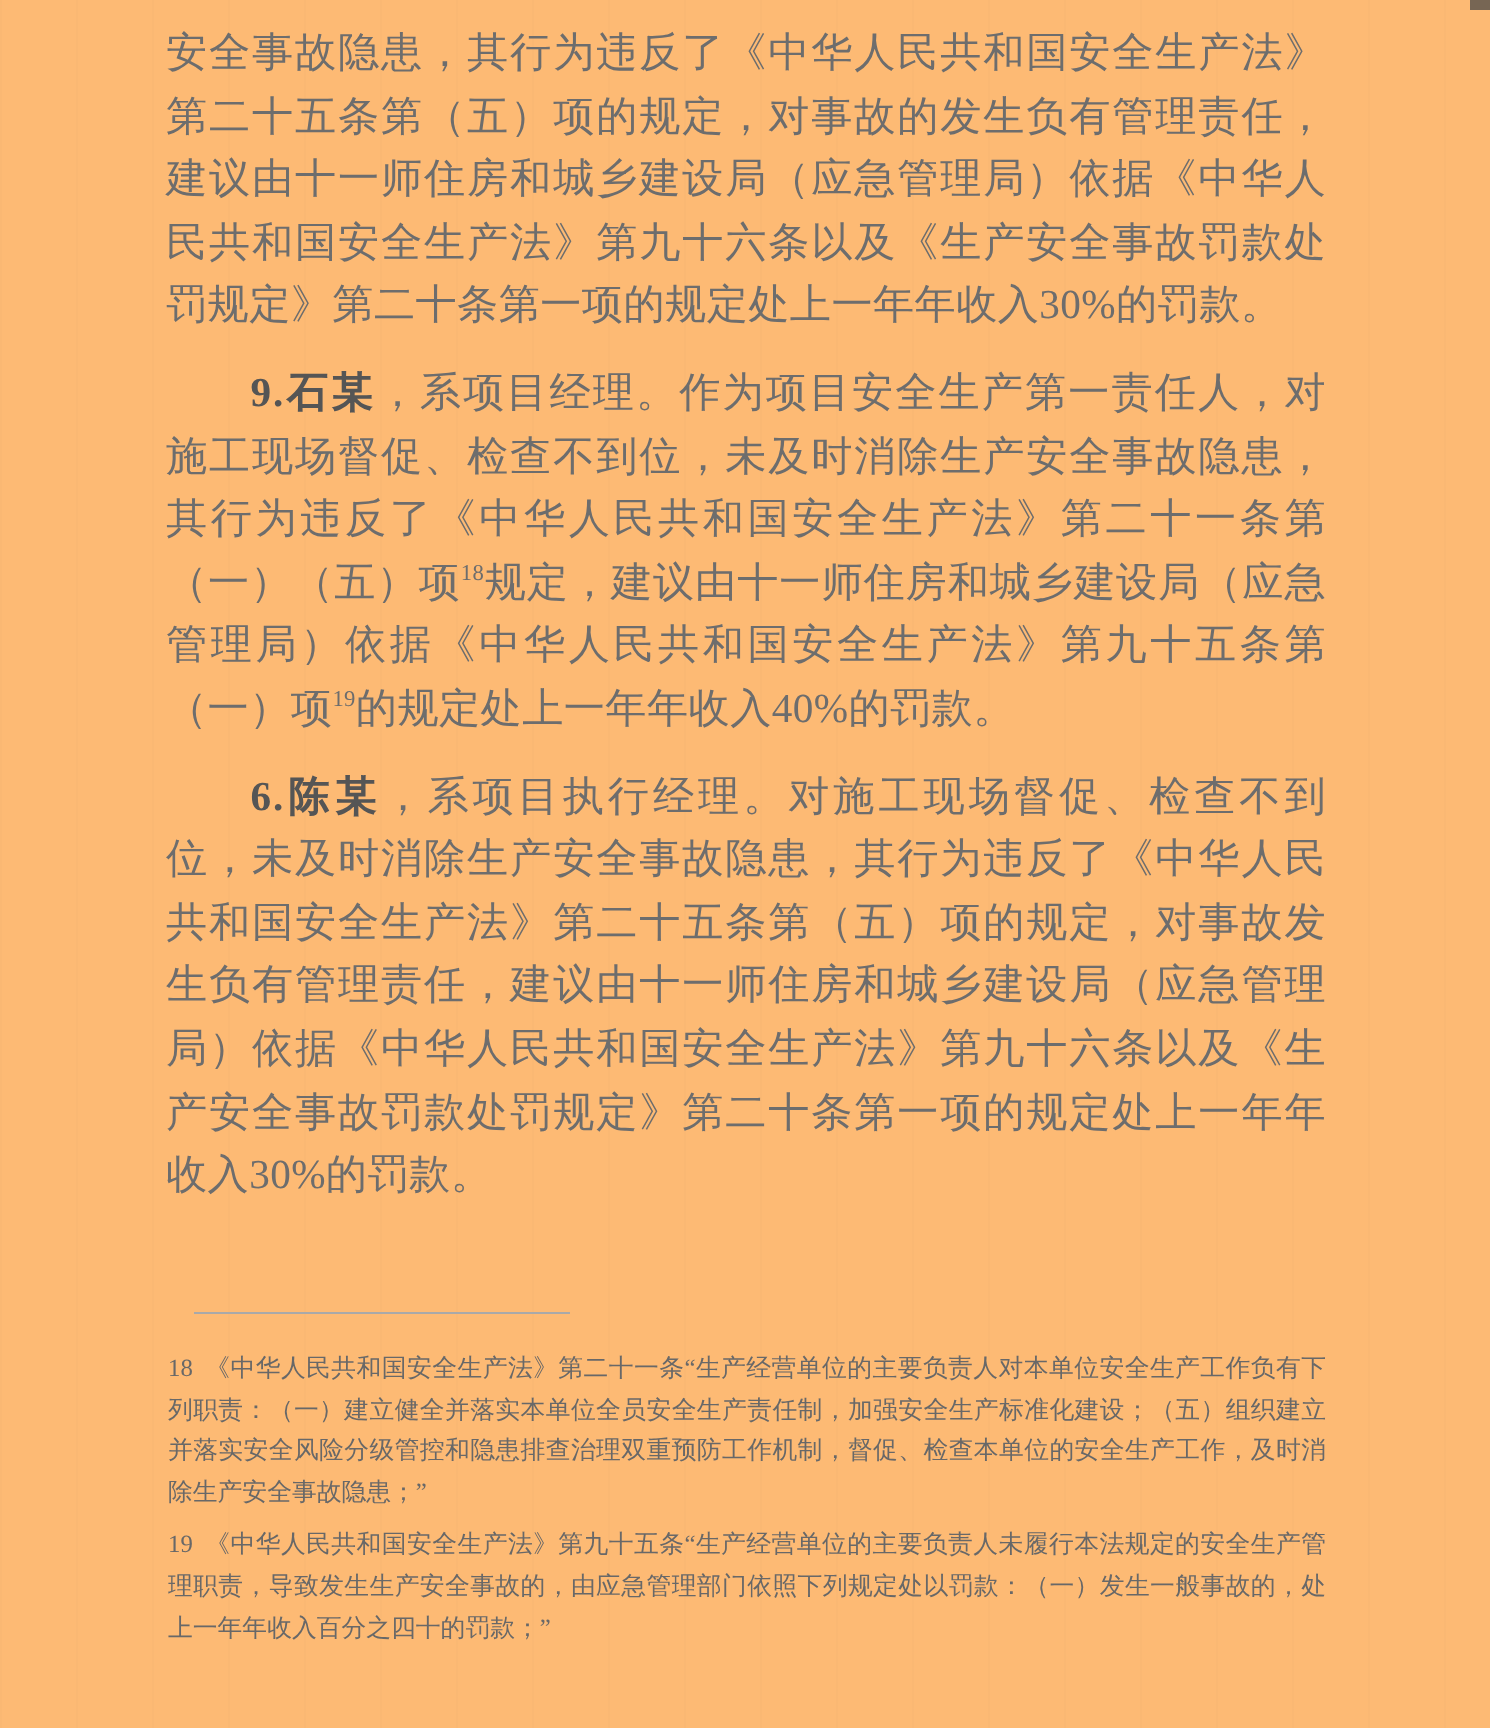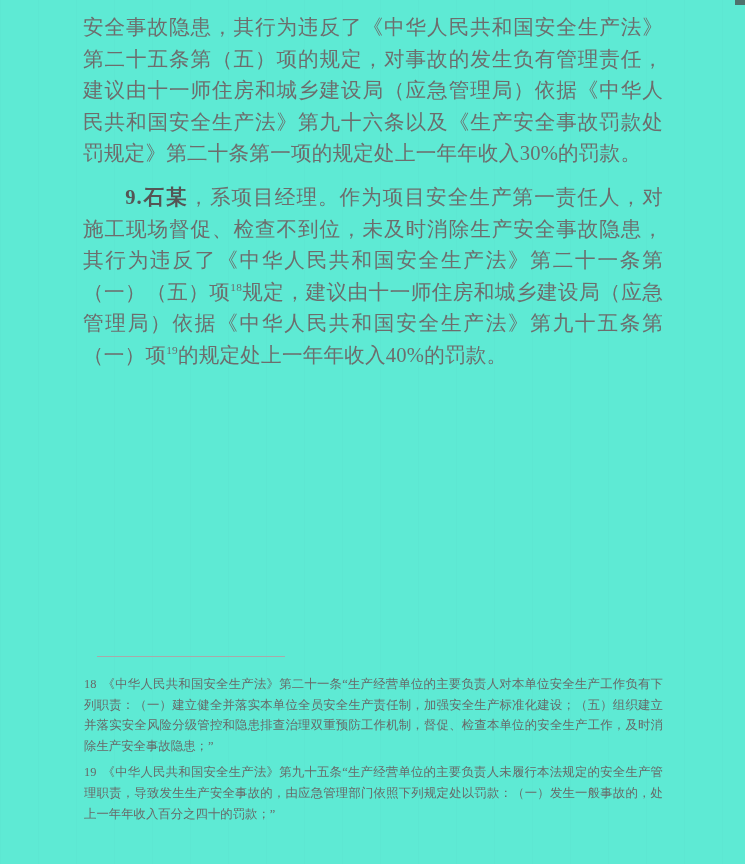--- a/index.html
+++ b/index.html
@@ -2,21 +2,21 @@
 <html><head>
 <meta charset="utf-8">
 <style>
   * { margin: 0; padding: 0; box-sizing: border-box; }
   html, body { background: #e8e8e8; }
   .page {
     position: relative;
     width: 745px;
     height: 864px;
     margin: 0 auto;
-    background: #5eead4;
+    background: #fdba74;
     overflow: hidden;
     font-family: "Liberation Serif", "DejaVu Serif", serif;
     padding-left: 34px;
   }
   
   .page::before {
     content: "";
     position: absolute; inset: 0;
     background: repeating-linear-gradient(
       90deg,
@@ -88,20 +88,21 @@
 <div class="page">
 
   <div class="corner-mark"></div>
 
   <div class="body-text">
 
     <p><span>安全事故隐患，其行为违反了《中华人民共和国安全生产法》第二十五条第（五）项的规定，对事故的发生负有管理责任，建议由十一师住房和城乡建设局（应急管理局）依据《中华人民共和国安全生产法》第九十六条以及《生产安全事故罚款处罚规定》第二十条第一项的规定处上一年年收入30%的罚款。</span></p>
 
     <p class="indent"><span class="para-lead">9.石某</span><span>，系项目经理。作为项目安全生产第一责任人，对施工现场督促、检查不到位，未及时消除生产安全事故隐患，其行为违反了《中华人民共和国安全生产法》第二十一条第（一）（五）项</span><sup class="fn-ref">18</sup><span>规定，建议由十一师住房和城乡建设局（应急管理局）依据《中华人民共和国安全生产法》第九十五条第（一）项</span><sup class="fn-ref">19</sup><span>的规定处上一年年收入40%的罚款。</span></p>
 
+    <p class="indent"><span class="para-lead">6.陈某</span><span>，系项目执行经理。对施工现场督促、检查不到位，未及时消除生产安全事故隐患，其行为违反了《中华人民共和国安全生产法》第二十五条第（五）项的规定，对事故发生负有管理责任，建议由十一师住房和城乡建设局（应急管理局）依据《中华人民共和国安全生产法》第九十六条以及《生产安全事故罚款处罚规定》第二十条第一项的规定处上一年年收入30%的罚款。</span></p>
 
   </div>
 
   <div class="footnote-rule"></div>
 
   <div class="footnotes">
     <div class="footnote"><span class="fn-num">18</span><span>《中华人民共和国安全生产法》第二十一条“生产经营单位的主要负责人对本单位安全生产工作负有下列职责：（一）建立健全并落实本单位全员安全生产责任制，加强安全生产标准化建设；（五）组织建立并落实安全风险分级管控和隐患排查治理双重预防工作机制，督促、检查本单位的安全生产工作，及时消除生产安全事故隐患；”</span></div>
     <div class="footnote"><span class="fn-num">19</span><span>《中华人民共和国安全生产法》第九十五条“生产经营单位的主要负责人未履行本法规定的安全生产管理职责，导致发生生产安全事故的，由应急管理部门依照下列规定处以罚款：（一）发生一般事故的，处上一年年收入百分之四十的罚款；”</span></div>
   </div>
 

